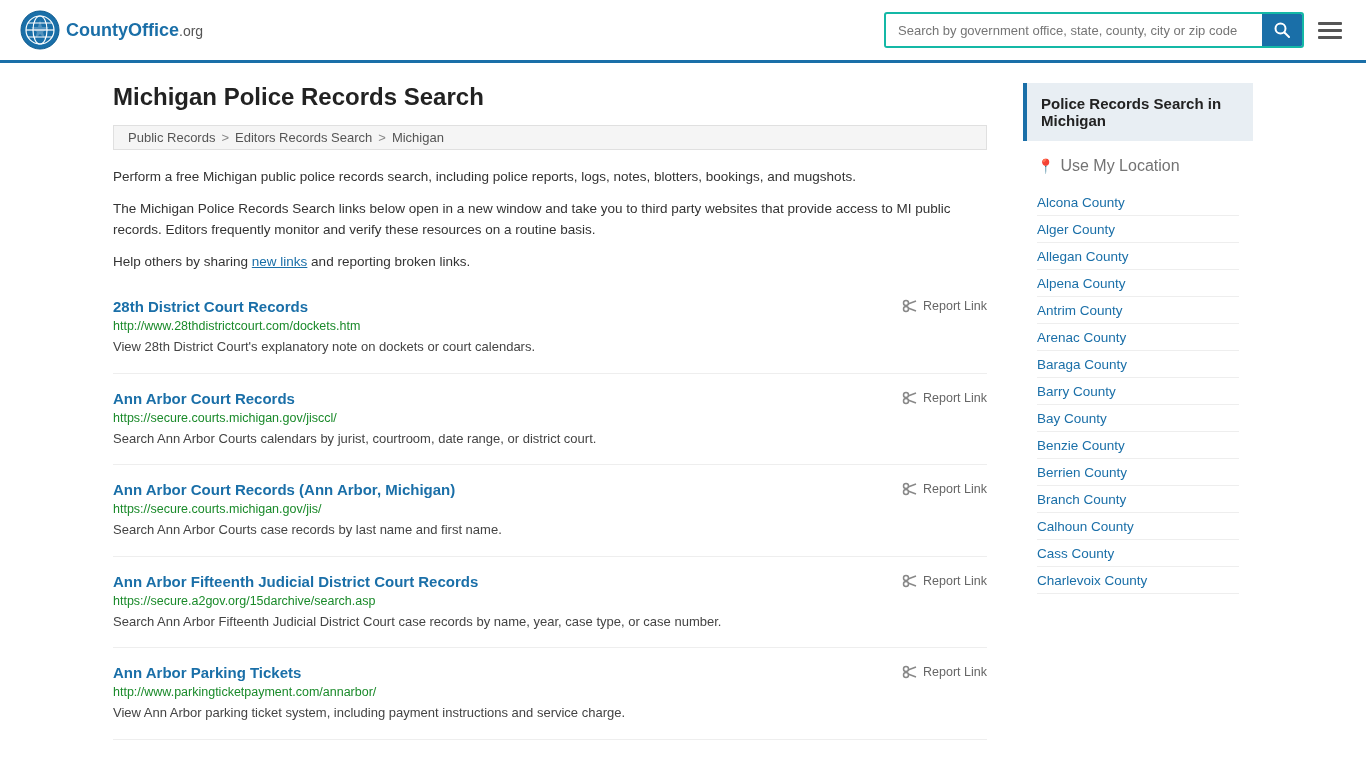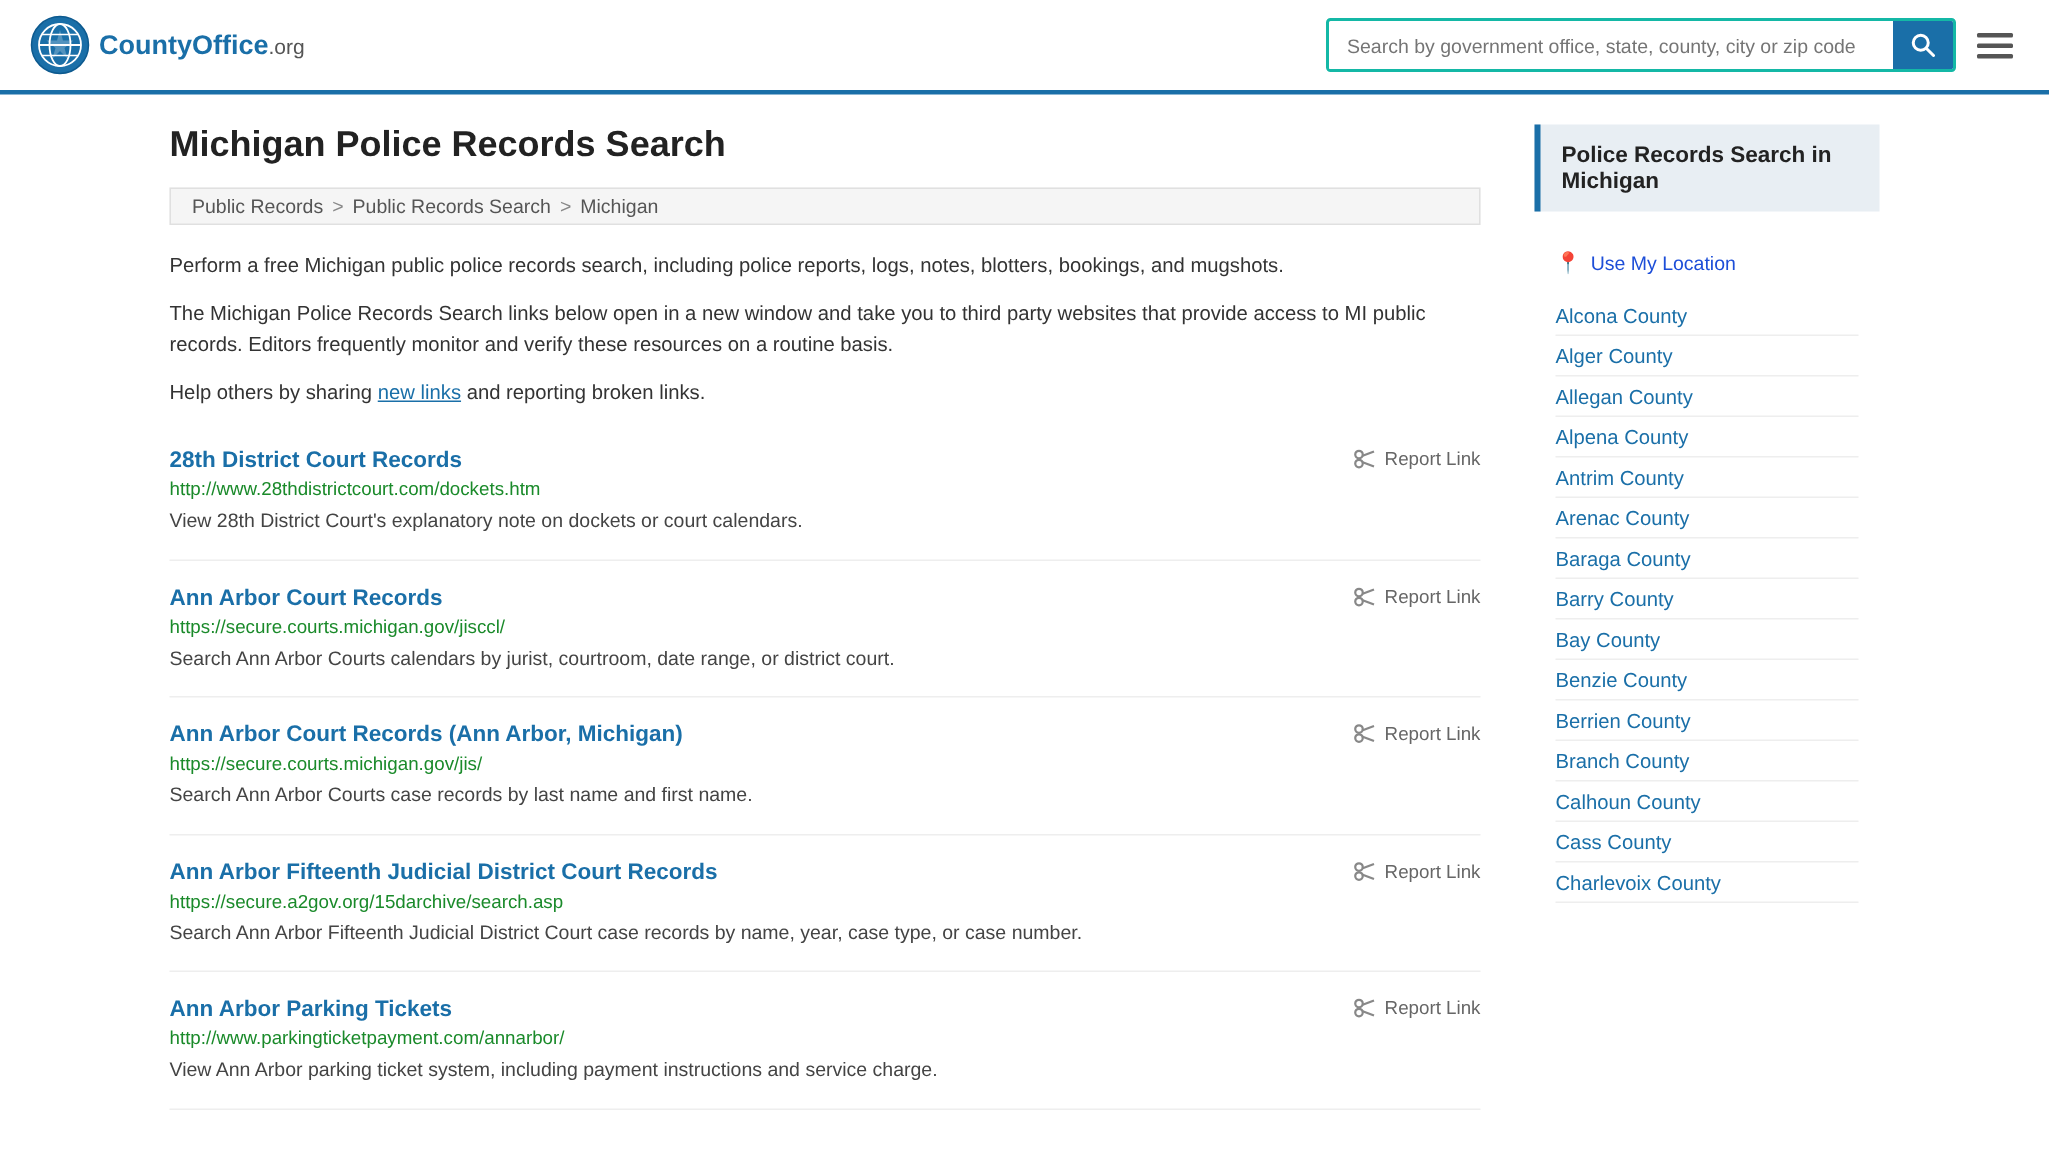--- a/index.html
+++ b/index.html
@@ -164,38 +164,38 @@
     .sidebar {
       width: 230px;
       flex-shrink: 0;
     }
     .sidebar-title {
       background: #e8eef3;
       padding: 12px 14px;
       font-size: 15px;
       font-weight: bold;
       color: #222;
-      margin-bottom: 20px;
+      margin-bottom: 10px;
       border-left: 4px solid #1a6fa8;
     }
     .sidebar-location {
       display: flex;
       align-items: center;
       gap: 6px;
       padding: 6px 14px;
       margin-bottom: 8px;
     }
     .location-icon {
       color: #333;
       font-size: 14px;
     }
     .sidebar-location a {
-      color: #1d4ed8;
+      color: #737373;
       text-decoration: none;
-      font-size: 13px;
+      font-size: 16px;
     }
     .sidebar-list {
       list-style: none;
       padding: 0 14px;
     }
     .sidebar-list li {
       padding: 5px 0;
       border-bottom: 1px solid #eee;
     }
     .sidebar-list li a {
@@ -247,21 +247,21 @@
 
 <div class="main-container">
 
   <div class="content">
 
     <h1 class="page-title">Michigan Police Records Search</h1>
 
     <div class="breadcrumb">
       <a href="#">Public Records</a>
       <span class="breadcrumb-sep">&gt;</span>
-      <a href="#">Public Records Search</a>
+      <a href="#">Editors Records Search</a>
       <span class="breadcrumb-sep">&gt;</span>
       <span>Michigan</span>
     </div>
 
     <p class="description">Perform a free Michigan public police records search, including police reports, logs, notes, blotters, bookings, and mugshots.</p>
     <p class="description">The Michigan Police Records Search links below open in a new window and take you to third party websites that provide access to MI public records. Editors frequently monitor and verify these resources on a routine basis.</p>
     <p class="description">
       <span>Help others by sharing </span><a href="#">new links</a><span> and reporting broken links.</span>
     </p>
 

